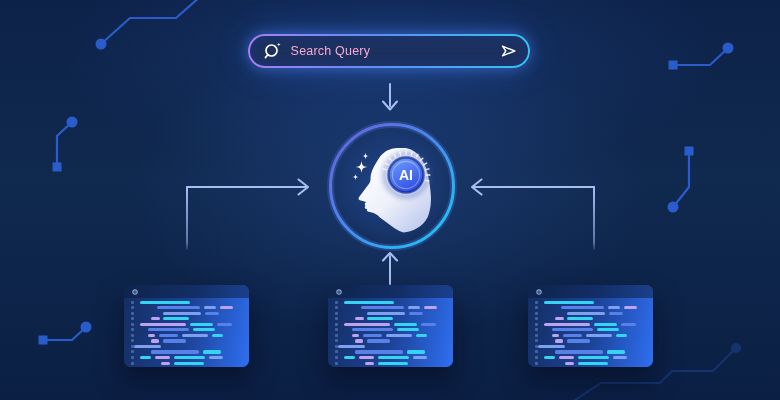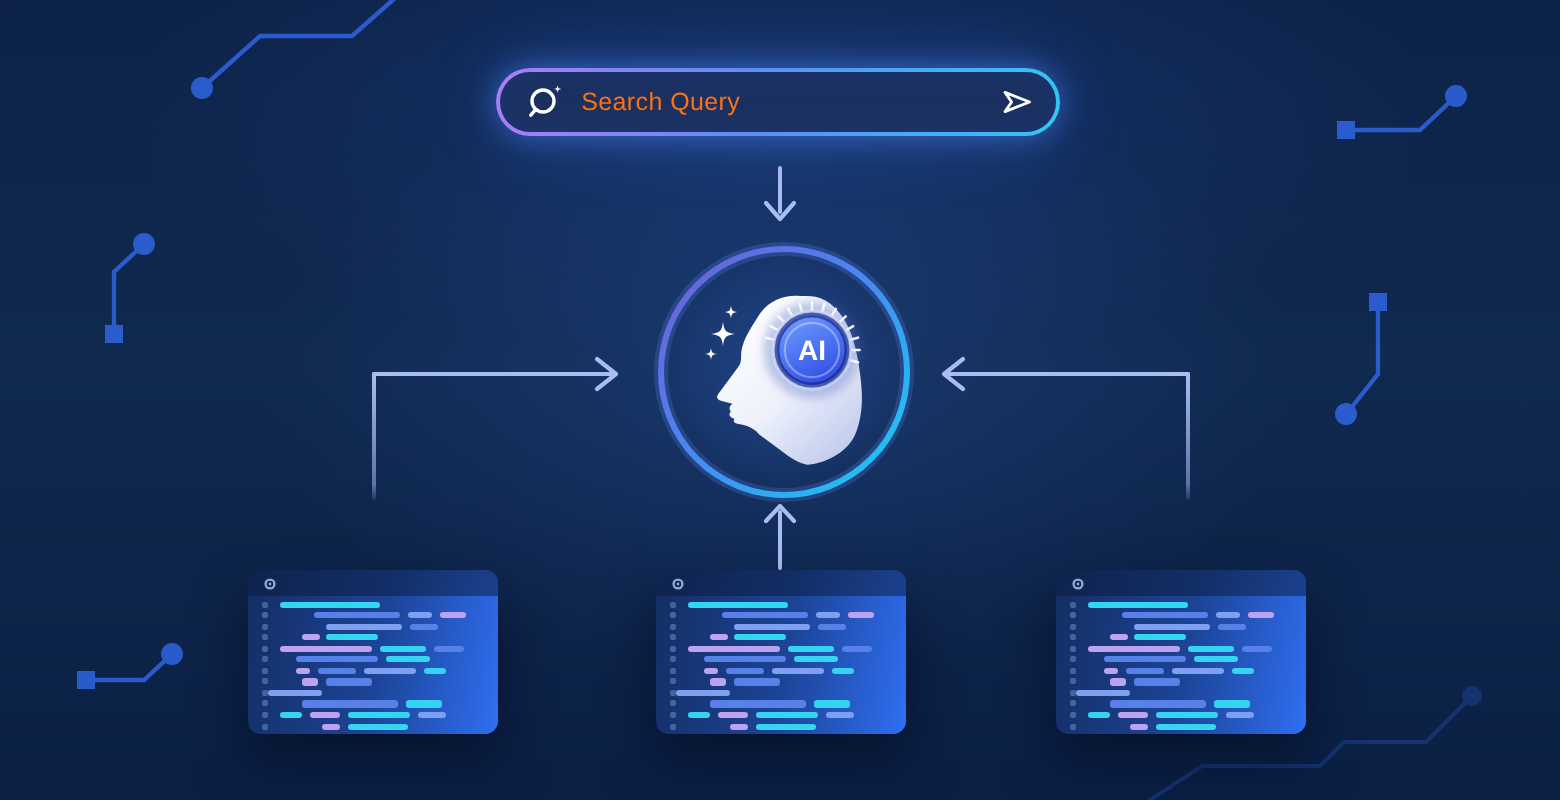--- a/index.html
+++ b/index.html
@@ -12,21 +12,21 @@
       linear-gradient(180deg,#0d2249 0%, #10294f 45%, #0b1f44 100%);
   }
   .layer{position:absolute;left:0;top:0;}
   
   .search-bar{position:absolute;left:248px;top:34px;width:282px;height:34px;border-radius:18px;
     background:linear-gradient(90deg,#a97ef5 0%,#5f8df2 45%,#33c5f2 100%);
     padding:1.6px;box-sizing:border-box;
     box-shadow:0 0 14px rgba(80,140,255,.5),0 0 34px rgba(60,120,255,.32);}
   .search-inner{width:100%;height:100%;border-radius:16px;background:#1c3160;
     display:flex;align-items:center;box-shadow:inset 0 0 12px rgba(25,55,125,.65);}
-  .search-text{color:#f97316;font-size:12.5px;letter-spacing:.2px;margin-left:8px;flex:1;}
+  .search-text{color:#f9a8d4;font-size:12.5px;letter-spacing:.2px;margin-left:8px;flex:1;}
   .mag-wrap{margin-left:12px;display:flex;}
   .send-wrap{margin-right:11px;display:flex;}
   
   .code-window{position:absolute;width:125px;height:82px;border-radius:6.5px;
     background:linear-gradient(100deg,#142e63 0%,#1c4396 52%,#2f6ff2 100%);
     box-shadow:0 14px 26px rgba(3,8,25,.5);}
   .code-header{height:13px;background:rgba(10,25,55,.5);border-radius:6.5px 6.5px 0 0;
     display:flex;align-items:center;padding-left:7px;}
   .code-body{position:relative;height:69px;}
   .code-bar{position:absolute;height:3.2px;border-radius:1.6px;}

